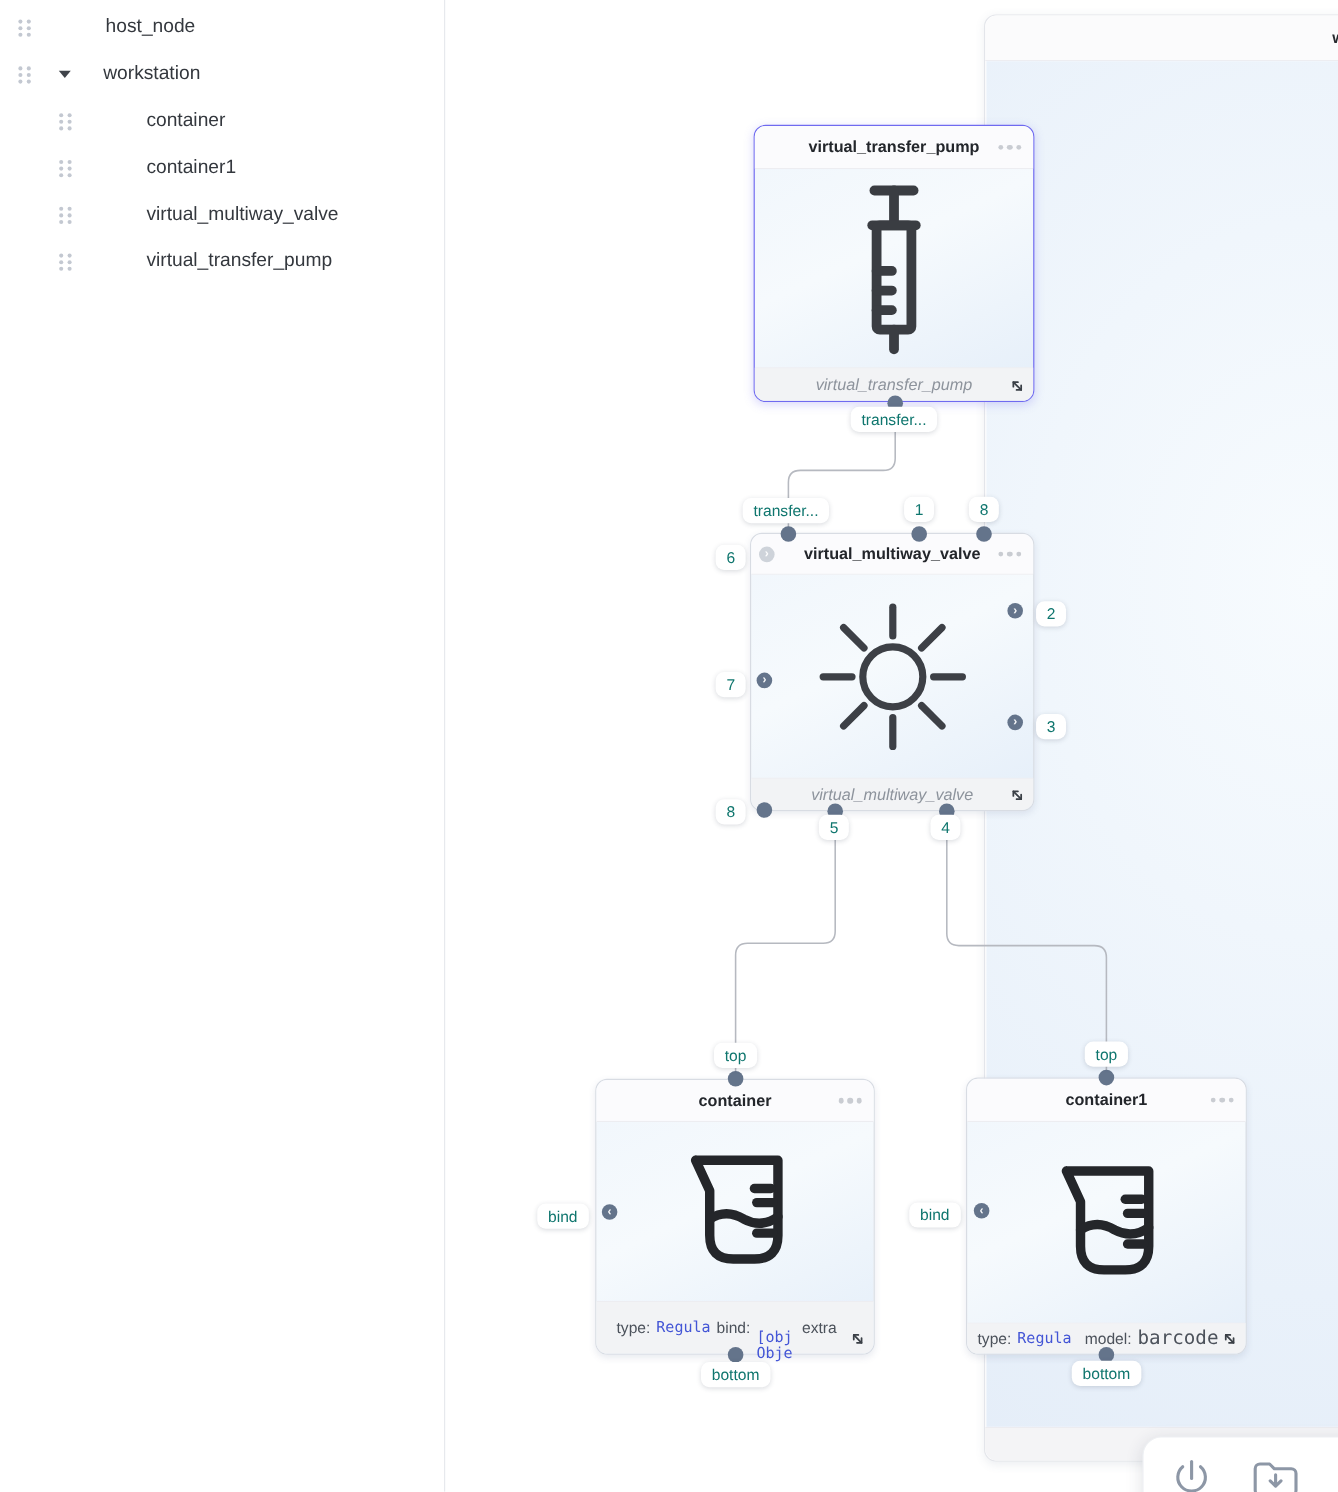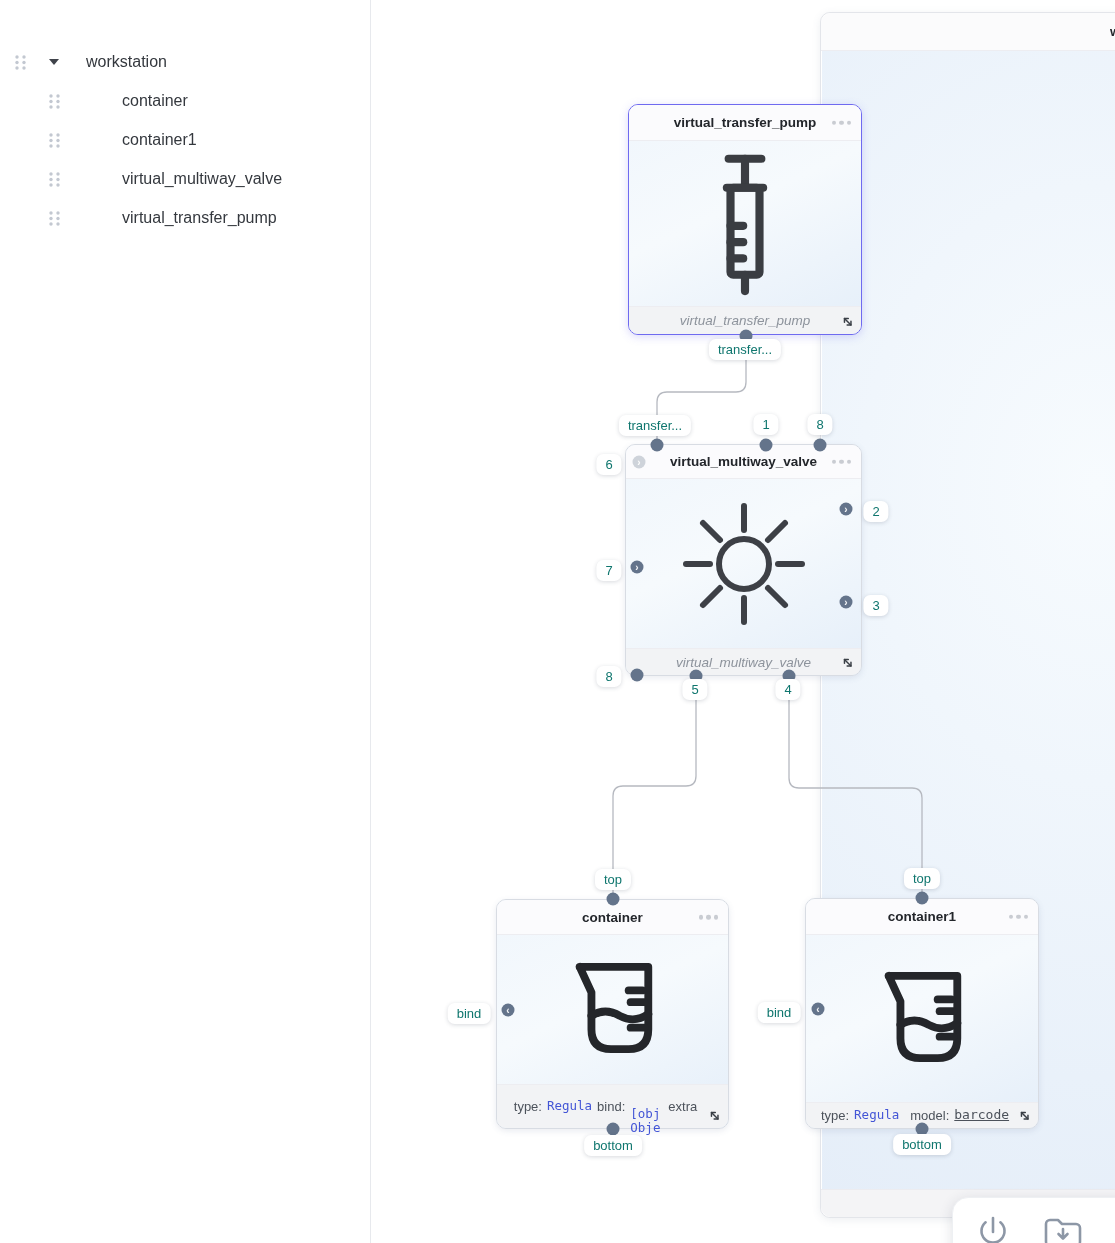--- a/index.html
+++ b/index.html
@@ -65,39 +65,54 @@
   .chev-l::after { content:"\2039"; }
   .plabel { position:absolute; transform:translate(-50%,0); background:#fff; border-radius:7px;
     box-shadow:0 1px 4px rgba(40,50,70,.18); padding:3px 9px; font-size:13px; color:#0f766e;
     z-index:7; white-space:nowrap; }
 
   
   .props { display:flex; align-items:center; justify-content:center; gap:5px; width:100%; padding:0 20px 0 6px; }
   .prop-label { color:#4c525b; font-size:13px; }
   .prop-value { color:#4355d6; font-size:12.5px; line-height:1.15; }
   .prop-value.wrap { max-width:33px; white-space:normal; word-break:break-all;margin-top:29px; }
-  .prop-value.gray { color:#4c525b; font-size:13px;text-decoration:underline; }
+  .prop-value.gray { color:#4c525b; font-size:16px; }
 
   
   .edges { position:absolute; left:0; top:0; z-index:5; pointer-events:none; }
   .edges path { pointer-events:stroke; }
 
   
   .toolbar { position:absolute; left:952px; top:1197px; width:220px; height:90px; background:#fff;
     border:1px solid #eef0f3; border-radius:16px; box-shadow:0 3px 14px rgba(40,50,70,.14);
     display:flex; align-items:flex-start; padding:16px 0 0 22px; gap:32px; z-index:20; }
   .tool-btn { color:#8d97a6; cursor:pointer; }
 
   svg.icon { display:block; }
 </style>
 </head>
 <body>
 
 <div class="sidebar">
 
+  <div class="tree-row" style="left:0; top:4px; width:371px;">
+    <span class="drag-dots" style="margin-left:14px;">
+      <svg class="icon" width="13" height="17" viewBox="0 0 13 17">
+          <g fill="#c3c8d1">
+            <circle cx="3" cy="3" r="1.7"></circle>
+            <circle cx="10" cy="3" r="1.7"></circle>
+            <circle cx="3" cy="8.5" r="1.7"></circle>
+            <circle cx="10" cy="8.5" r="1.7"></circle>
+            <circle cx="3" cy="14" r="1.7"></circle>
+            <circle cx="10" cy="14" r="1.7"></circle>
+          </g>
+        </svg>
+    </span>
+    <span class="tree-label" style="margin-left:61px;">host_node</span>
+  </div>
 
   <div class="tree-row" style="left:0; top:43px; width:371px;">
     <span class="drag-dots" style="margin-left:14px;">
       <svg class="icon" width="13" height="17" viewBox="0 0 13 17">
           <g fill="#c3c8d1">
             <circle cx="3" cy="3" r="1.7"></circle>
             <circle cx="10" cy="3" r="1.7"></circle>
             <circle cx="3" cy="8.5" r="1.7"></circle>
             <circle cx="10" cy="8.5" r="1.7"></circle>
             <circle cx="3" cy="14" r="1.7"></circle>

